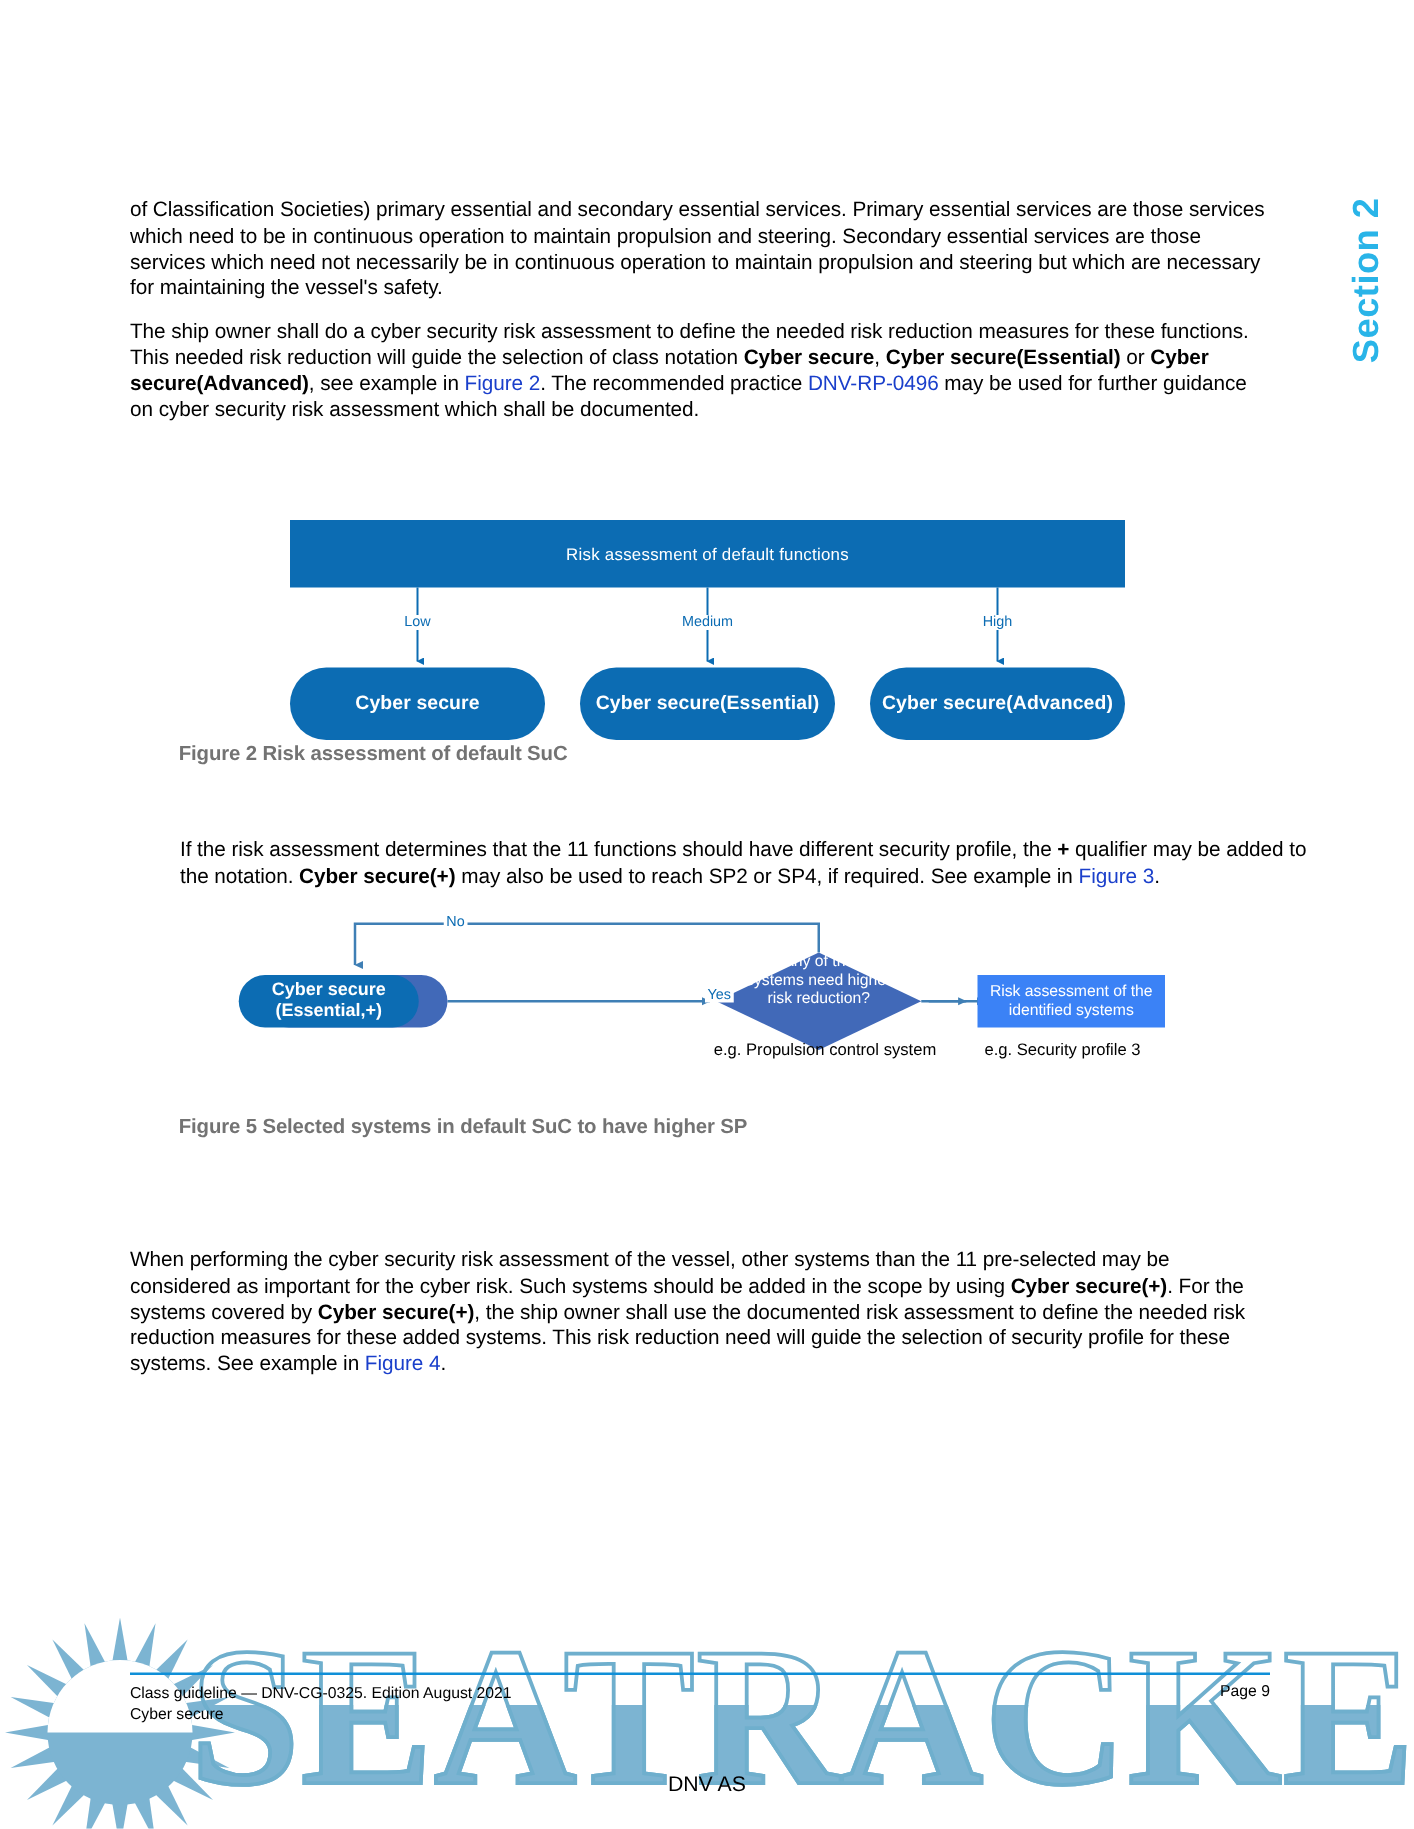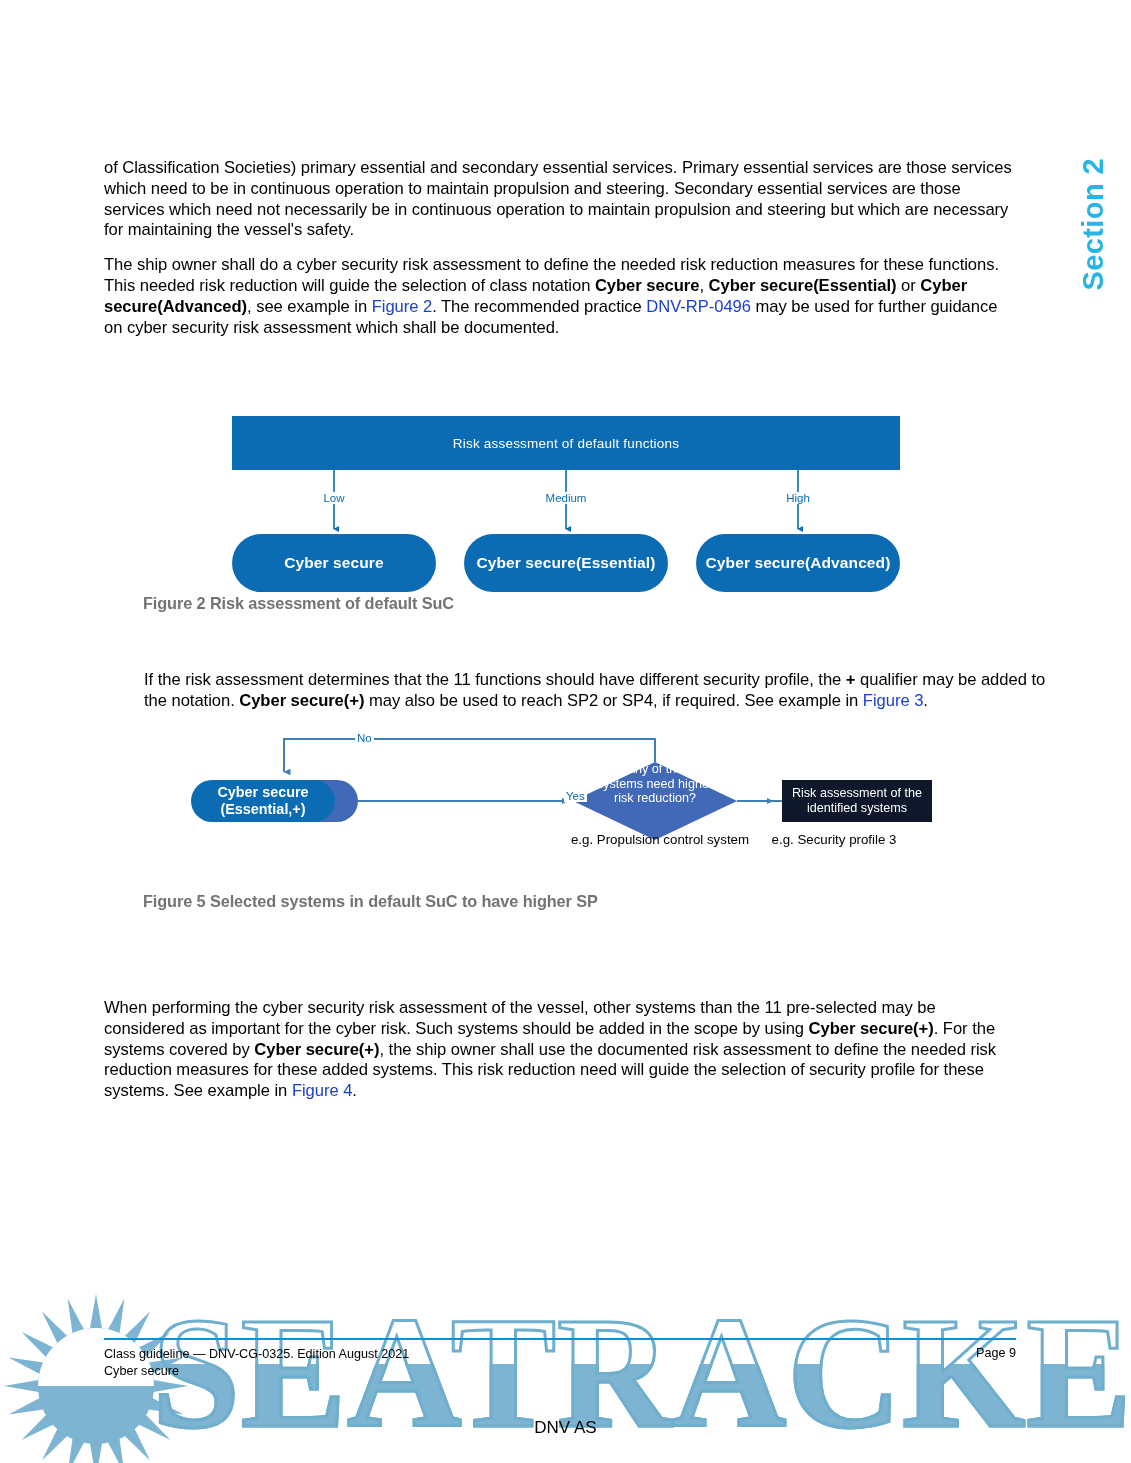--- a/index.html
+++ b/index.html
@@ -187,42 +187,42 @@
     text-align: center;
     color: #ffffff;
     font-size: 12.6px;
     line-height: 14.6px;
     z-index: 2;
   }
   #f3-rect {
     position: absolute;
     left: 403px; top: 54px;
     width: 150px; height: 42px;
-    background: #0f172a;
+    background: #3b82f6;
     display: flex;
     align-items: center;
     justify-content: center;
     text-align: center;
   }
   #f3-rect .lbl {
     color: #ffffff;
     font-size: 12.6px;
     line-height: 14.8px;
   }
   .f3-note {
     position: absolute;
     top: 106px;
     font-size: 13.3px;
     color: #000000;
     white-space: nowrap;
     text-align: center;
     transform: translateX(-50%);
   }
   #f3-note-0 { left: 470px; }
-  #f3-note-1 { left: 644px; }
+  #f3-note-1 { left: 660px; }
   .f3-edge-label {
     position: absolute;
     font-size: 11.5px;
     color: #0c6cb3;
     background: #ffffff;
     padding: 0 2px;
     white-space: nowrap;
   }
   #f3-label-no  { left: 165px; top: 6px; }
   #f3-label-yes { left: 374px; top: 64px; }

